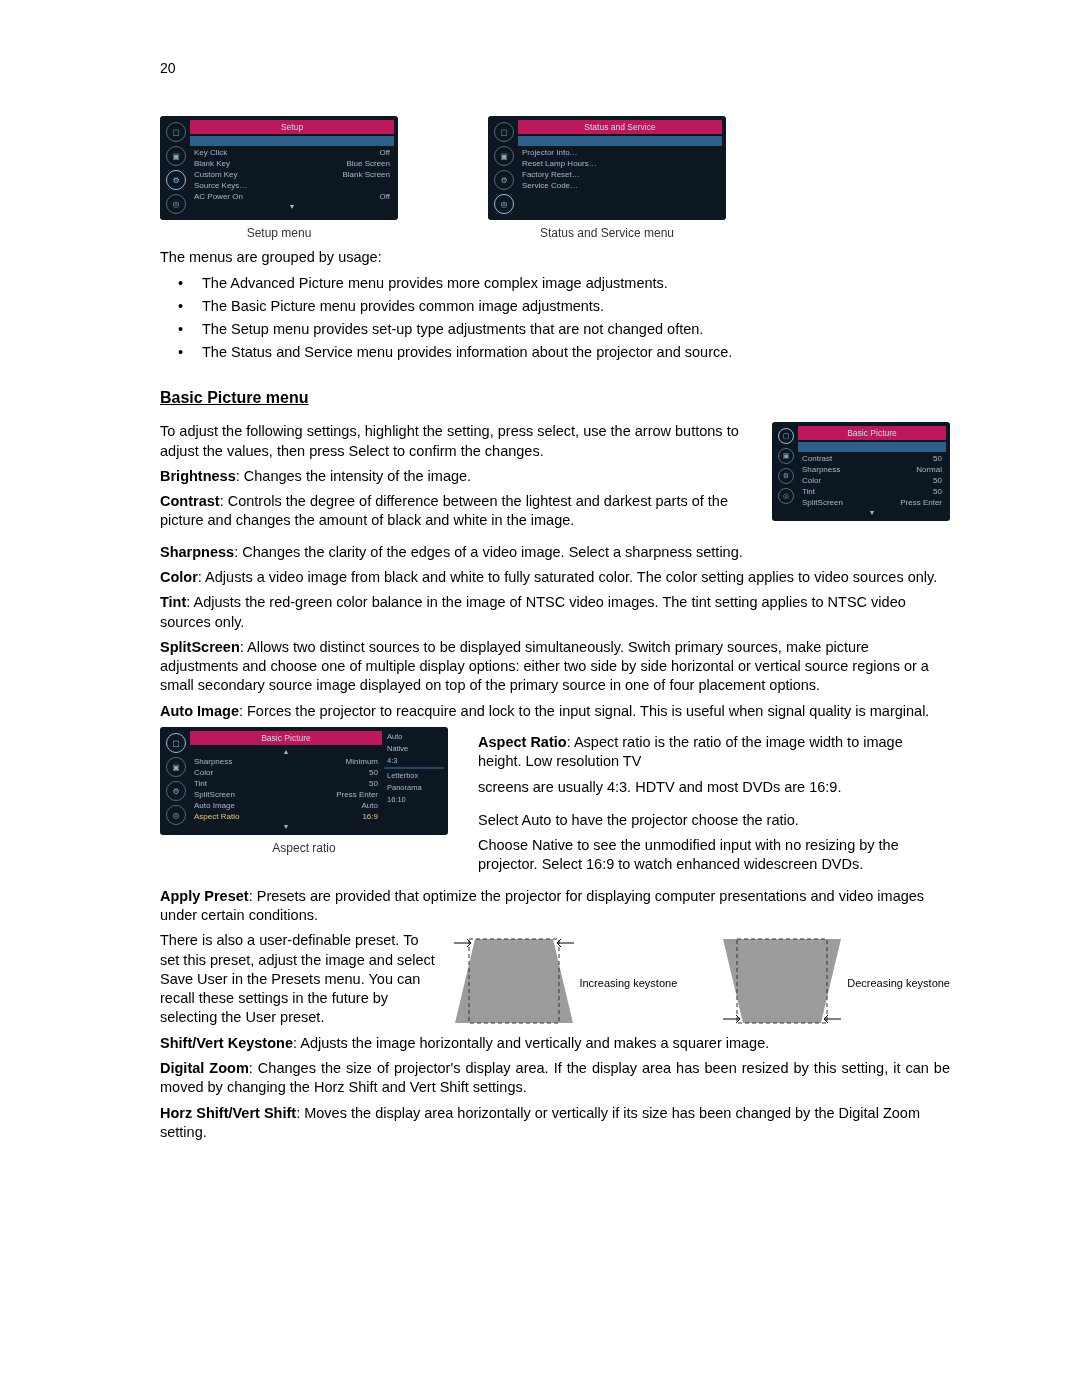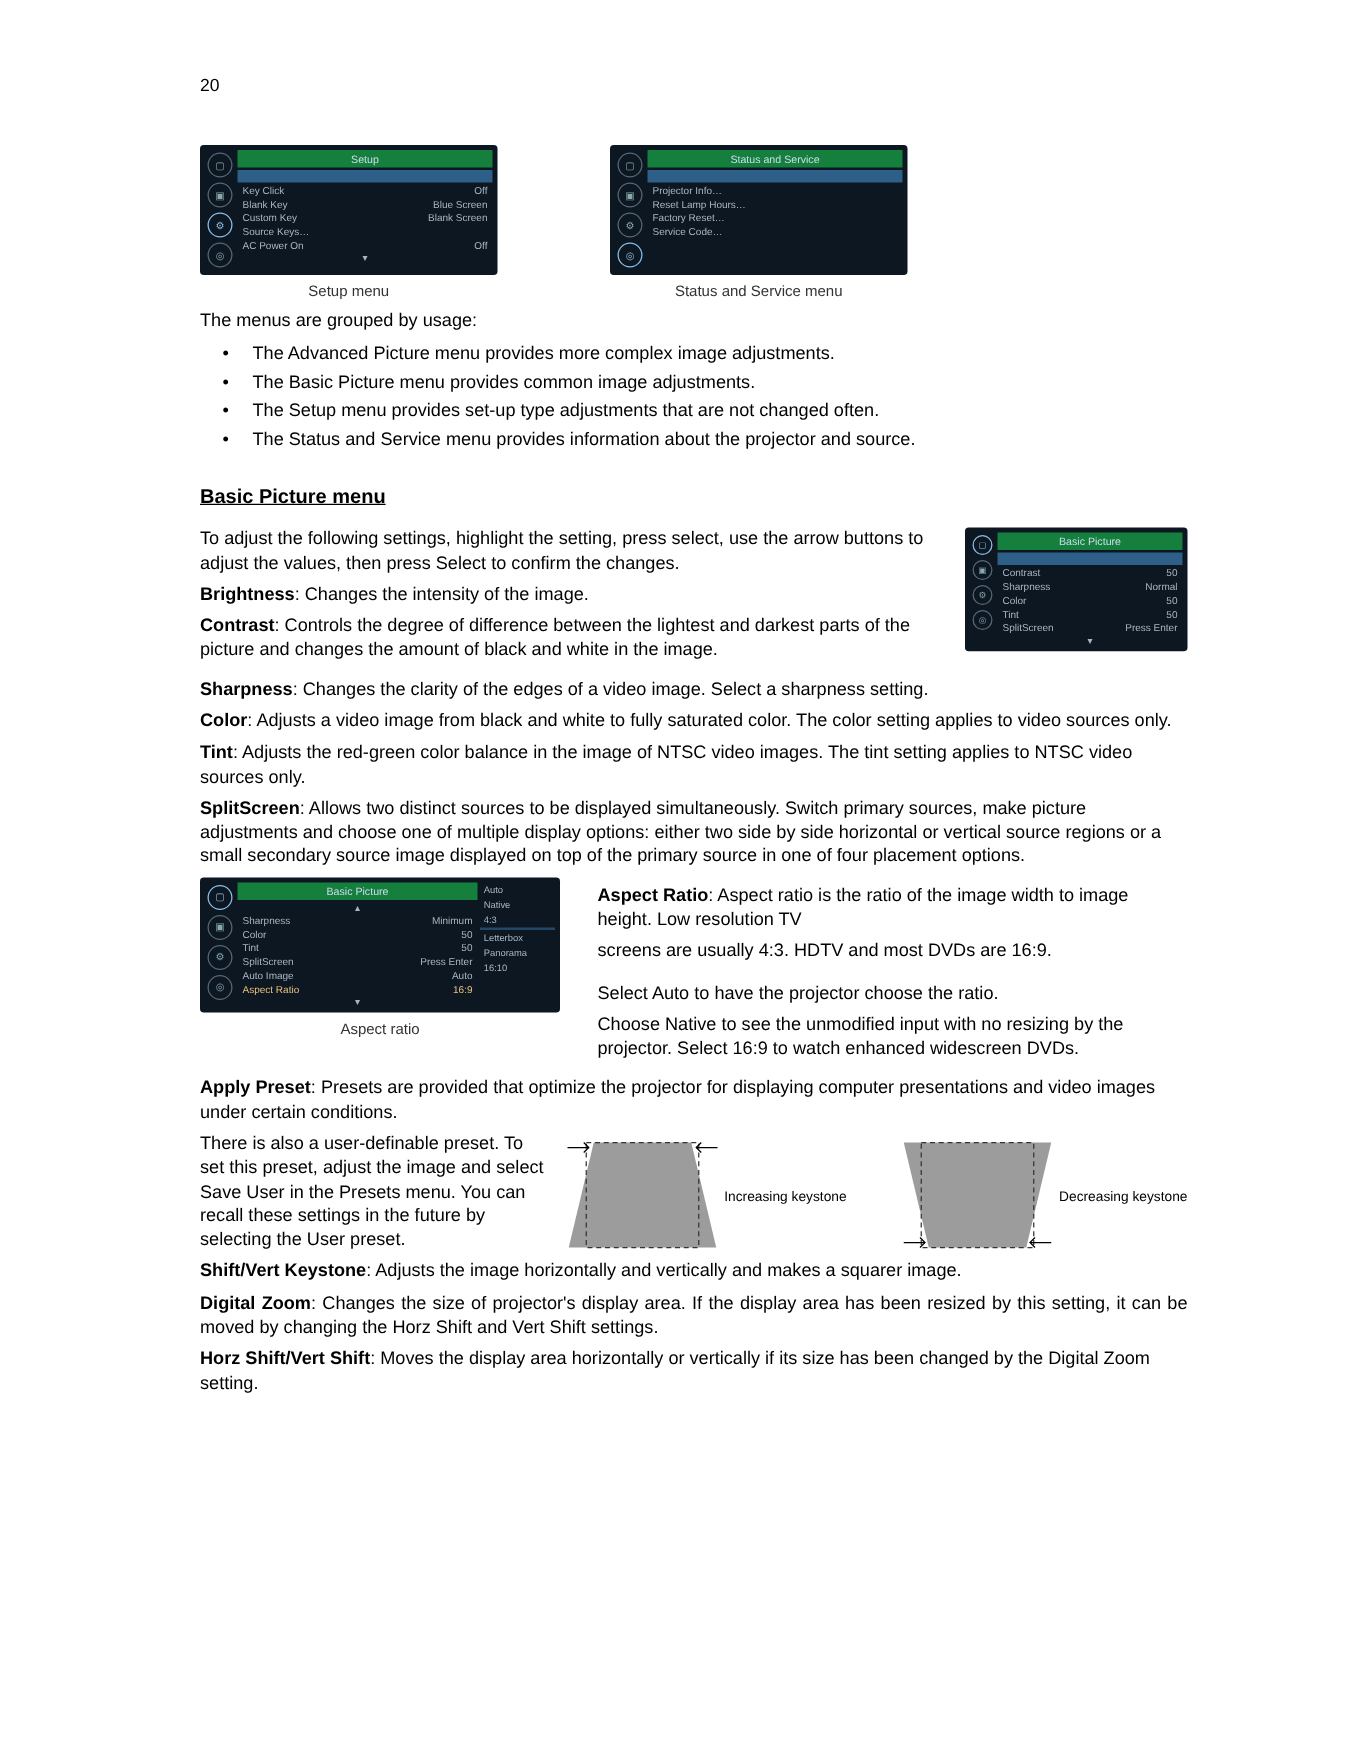--- a/index.html
+++ b/index.html
@@ -57,21 +57,21 @@
     border: 1px solid #566879;
     display: flex;
     align-items: center;
     justify-content: center;
     font-size: 8px;
     color: #8aa;
   }
   .proj-menu .icon.sel { border-color:#8fbfe6; color:#8fbfe6; }
   .proj-menu .body { flex: 1 1 auto; }
   .proj-menu .title {
-    background: #15803d;
+    background: #be185d;
     text-align: center;
     padding: 2px 5px;
     margin-bottom: 2px;
     font-size: 8.5px;
     color: #cde;
   }
   .proj-menu .hl {
     background: #2d5f88;
     height: 10px;
     margin-bottom: 1px;
@@ -271,20 +271,21 @@
 
   <p>To adjust the following settings, highlight the setting, press select, use the arrow buttons to adjust the values, then press Select to confirm the changes.</p>
 
   <p><span class="def-label">Brightness</span><span>: Changes the intensity of the image.</span></p>
   <p><span class="def-label">Contrast</span><span>:  Controls the degree of difference between the lightest and darkest parts of the picture and changes the amount of black and white in the image.</span></p>
   <div class="clear"></div>
   <p><span class="def-label">Sharpness</span><span>: Changes the clarity of the edges of a video image. Select a sharpness setting.</span></p>
   <p><span class="def-label">Color</span><span>:  Adjusts a video image from black and white to fully saturated color. The color setting applies to video sources only.</span></p>
   <p><span class="def-label">Tint</span><span>: Adjusts the red-green color balance in the image of NTSC video images. The tint setting applies to NTSC video sources only.</span></p>
   <p><span class="def-label">SplitScreen</span><span>: Allows two distinct sources to be displayed simultaneously. Switch primary sources, make picture adjustments and choose one of multiple display options: either two side by side horizontal or vertical source regions or a small secondary source image displayed on top of the primary source in one of four placement options.</span></p>
+  <p><span class="def-label">Auto Image</span><span>: Forces the projector to reacquire and lock to the input signal. This is useful when signal quality is marginal.</span></p>
 
   <div class="ar-block">
     <div class="ar-left">
       <div class="proj-menu proj-wide">
         <div class="icons">
           <div class="icon sel">▢</div>
           <div class="icon">▣</div>
           <div class="icon">⚙</div>
           <div class="icon">◎</div>
         </div>

